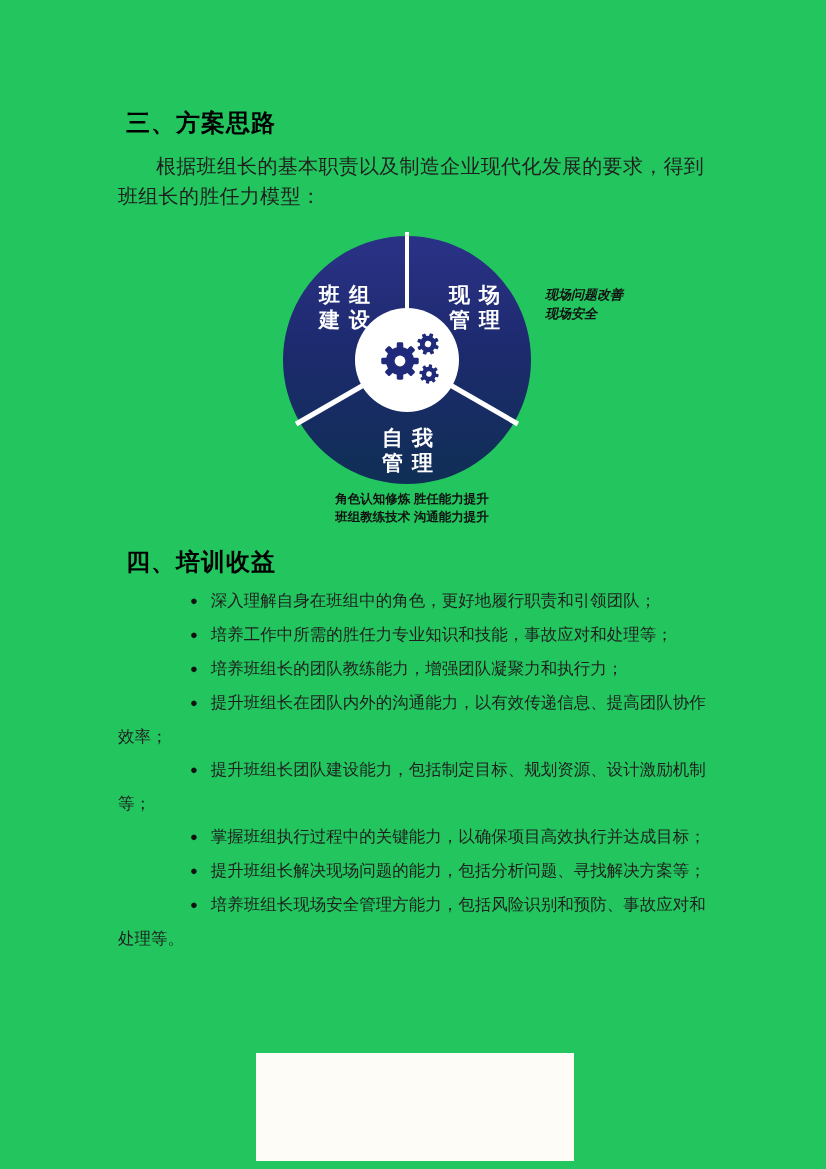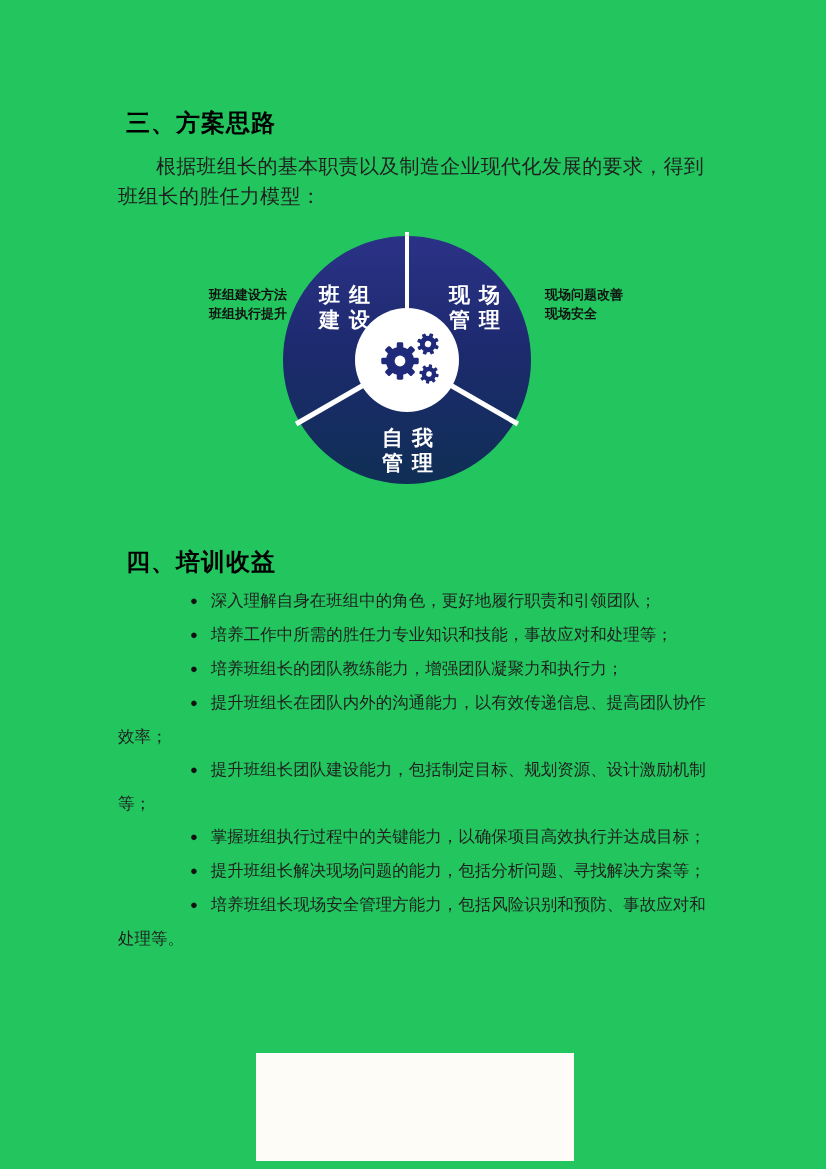--- a/index.html
+++ b/index.html
@@ -28,21 +28,21 @@
   .seg-label{
     font-family:"Liberation Sans","DejaVu Sans",sans-serif;
     font-size:21px;font-weight:800;fill:#ffffff;
     letter-spacing:9px;text-anchor:middle;
   }
   .side-label{
     position:absolute;font-size:13px;font-weight:700;color:#111111;
     line-height:19px;white-space:nowrap;
   }
   .side-label.left{left:173px;top:285px;width:150px;text-align:center;}
-  .side-label.right{left:545px;top:285px;text-align:left;}
+  .side-label.right{left:545px;top:285px;text-align:left;font-style:italic;}
   .diagram-caption{
     position:absolute;left:272px;top:490px;width:280px;
     font-size:12.5px;font-weight:700;color:#111111;
     line-height:18px;text-align:center;white-space:nowrap;
   }
   
   .benefits{
     position:absolute;left:118px;top:584px;width:596px;
     font-size:16.5px;line-height:33px;color:#1f1f1f;
   }
@@ -105,30 +105,30 @@
     </g>
 
     <text class="seg-label" x="-58" y="-58">班组</text>
     <text class="seg-label" x="-58" y="-33">建设</text>
     <text class="seg-label" x="72" y="-58">现场</text>
     <text class="seg-label" x="72" y="-33">管理</text>
     <text class="seg-label" x="5" y="85">自我</text>
     <text class="seg-label" x="5" y="110">管理</text>
   </svg>
 
-  <div class="side-label left">
-    <div>班组建设方法</div>
-    <div>班组执行提升</div>
-  </div>
 
   <div class="side-label right">
     <div>现场问题改善</div>
     <div>现场安全</div>
   </div>
 
+  <div class="diagram-caption">
+    <div>角色认知修炼 胜任能力提升</div>
+    <div>班组教练技术 沟通能力提升</div>
+  </div>
 
   <h2 class="heading h4">四、培训收益</h2>
 
   <div class="benefits">
     <p class="benefit-item"><span class="bullet">●</span><span class="itext">深入理解自身在班组中的角色，更好地履行职责和引领团队；</span></p>
     <p class="benefit-item"><span class="bullet">●</span><span class="itext">培养工作中所需的胜任力专业知识和技能，事故应对和处理等；</span></p>
     <p class="benefit-item"><span class="bullet">●</span><span class="itext">培养班组长的团队教练能力，增强团队凝聚力和执行力；</span></p>
     <p class="benefit-item"><span class="bullet">●</span><span class="itext">提升班组长在团队内外的沟通能力，以有效传递信息、提高团队协作效率；</span></p>
     <p class="benefit-item"><span class="bullet">●</span><span class="itext">提升班组长团队建设能力，包括制定目标、规划资源、设计激励机制等；</span></p>
     <p class="benefit-item"><span class="bullet">●</span><span class="itext">掌握班组执行过程中的关键能力，以确保项目高效执行并达成目标；</span></p>

